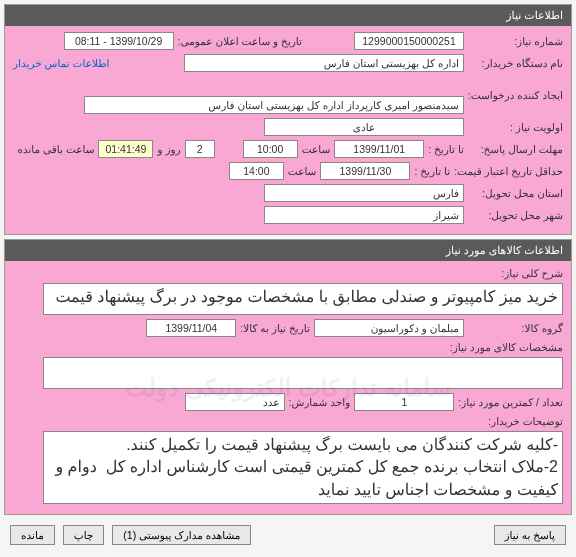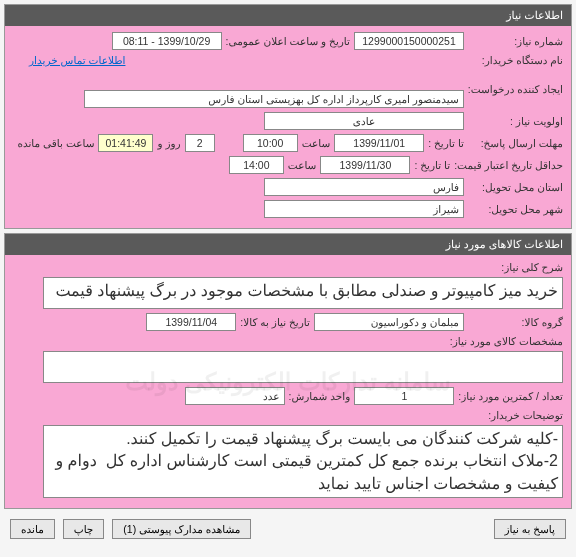--- a/index.html
+++ b/index.html
@@ -48,21 +48,21 @@
   border: 1px solid #888;
   background: #fff;
   padding: 2px 4px;
   height: 18px;
   font-size: 10.5px;
   text-align: center;
   color: #333;
 }
 .field-wide { width: 280px; text-align: right; }
 .field-xwide { width: 380px; text-align: right; margin-top: 20px; }
-.field-med { width: 110px; }
+.field-med { width: 110px; margin-left: 48px; }
 .field-sm { width: 55px; }
 .field-xs { width: 30px; }
 .textarea {
   border: 1px solid #888;
   background: #fff;
   padding: 2px 4px;
   width: 520px;
   min-height: 32px;
   font-size: 16px;
   text-align: right;
@@ -72,26 +72,24 @@
 .btn {
   background: #e8e8e8;
   border: 1px solid #888;
   padding: 3px 10px;
   font-size: 10.5px;
   cursor: pointer;
   font-family: inherit;
 }
 .btn-link {
   color: #0066cc;
-  text-decoration: underline;
   cursor: pointer;
   font-size: 10.5px;
   background: none;
   border: none;
-  margin-left: 16px;
 }
 .footer {
   display: flex;
   justify-content: flex-start;
   gap: 8px;
   padding: 6px 10px;
   direction: ltr;
 }
 .watermark {
   position: absolute;
@@ -114,20 +112,21 @@
   <div class="panel-header">اطلاعات نیاز</div>
   <div class="panel-body">
     <div class="row">
       <span class="label">شماره نیاز:</span>
       <span class="field field-med">1299000150000251</span>
       <span class="label-sm">تاریخ و ساعت اعلان عمومی:</span>
       <span class="field field-med">1399/10/29 - 08:11</span>
     </div>
     <div class="row">
       <span class="label">نام دستگاه خریدار:</span>
+      <span class="field field-wide">اداره کل بهزیستی استان فارس</span>
       <span class="spacer"></span>
       <button class="btn-link">اطلاعات تماس خریدار</button>
     </div>
     <div class="row">
       <span class="label">ایجاد کننده درخواست:</span>
       <span class="field field-xwide">سیدمنصور امیری کارپرداز اداره کل بهزیستی استان فارس</span>
     </div>
     <div class="row">
       <span class="label">اولویت نیاز :</span>
       <span class="field" style="width:200px;text-align:center">عادی</span>

